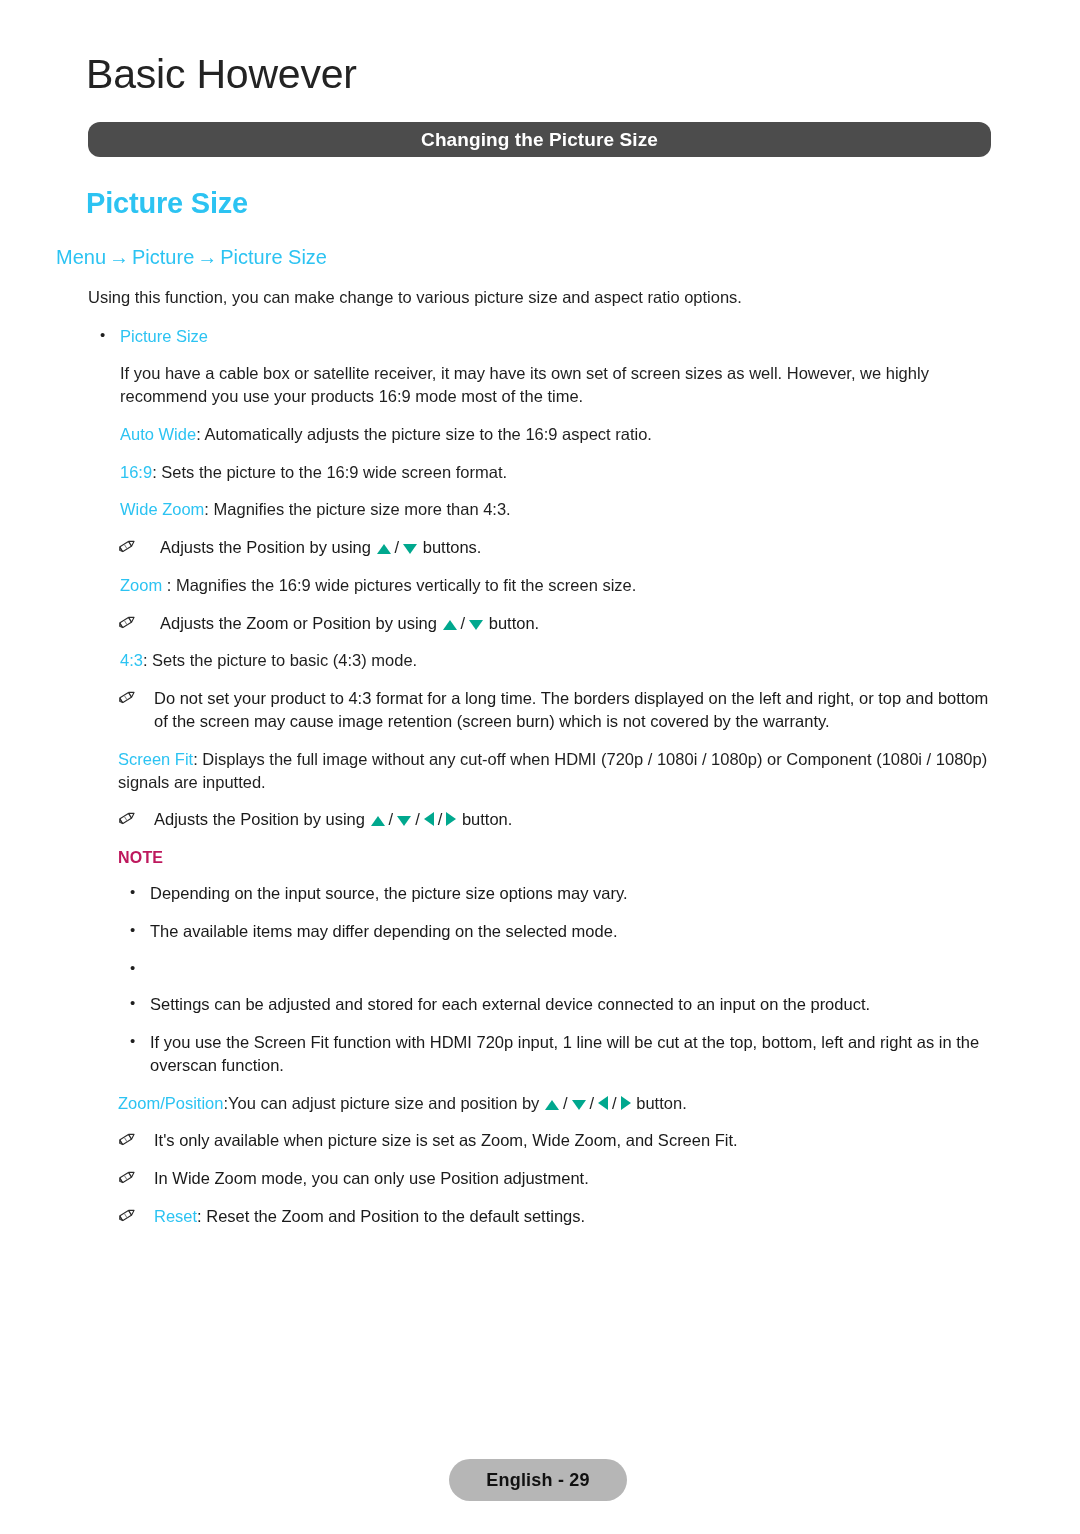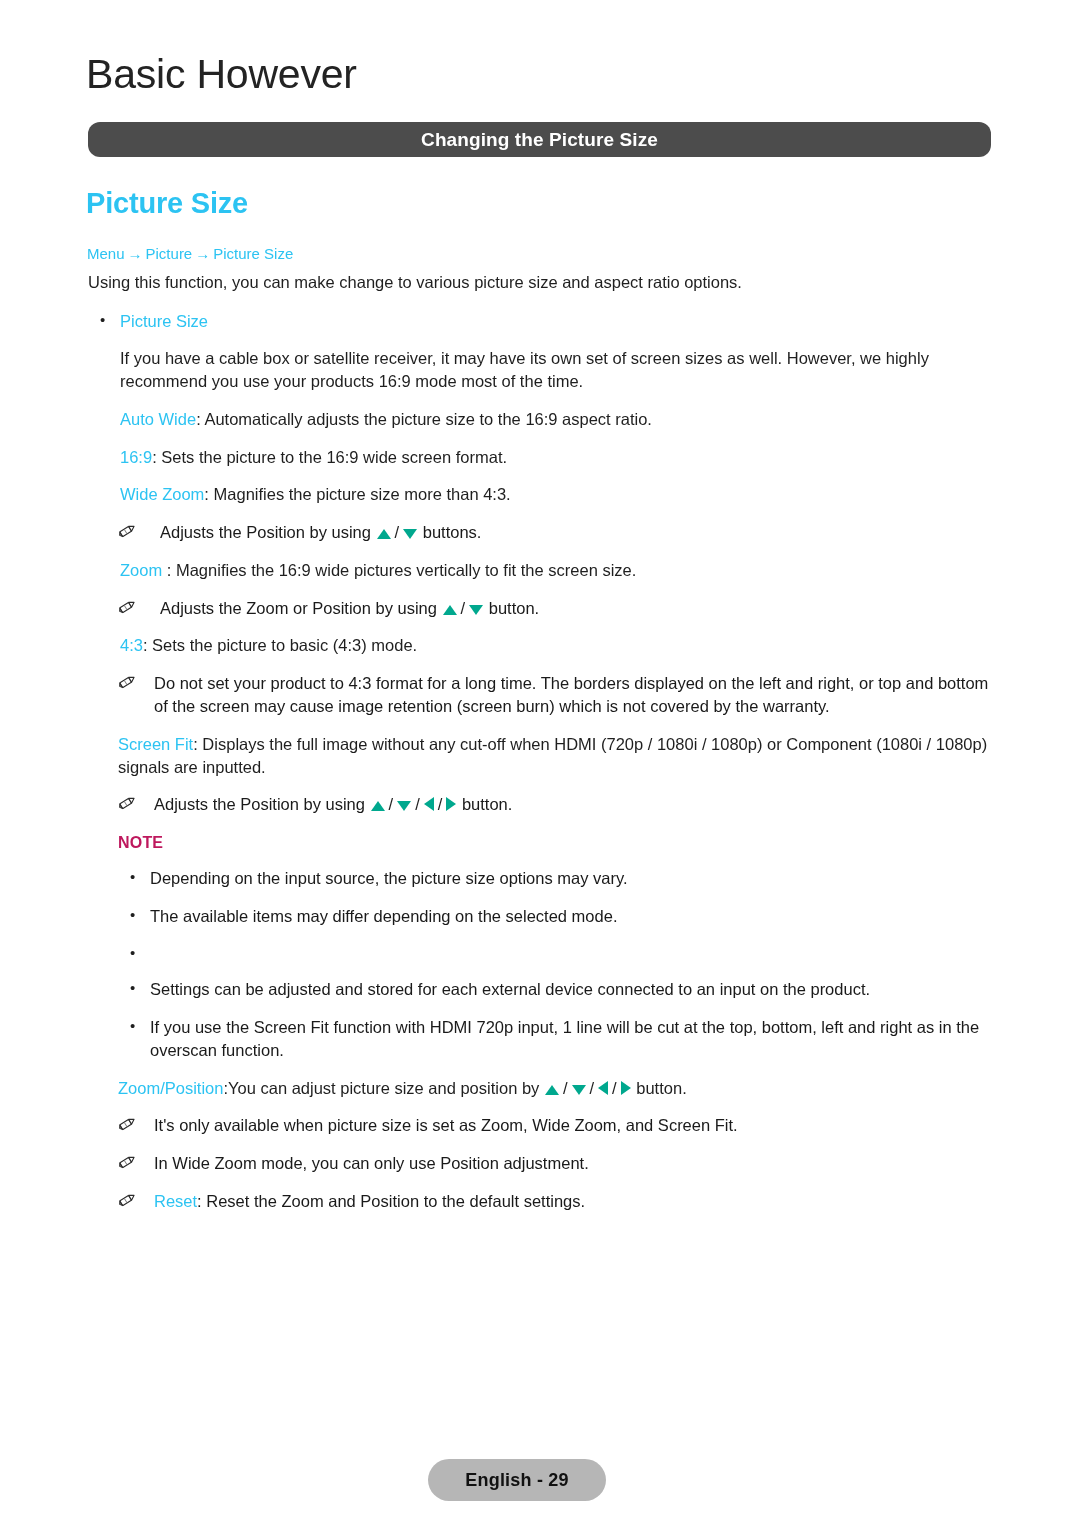--- a/index.html
+++ b/index.html
@@ -63,36 +63,36 @@
   .h1 {
     margin: 0 0 0 86px;
     font-size: 29px;
     font-weight: bold;
     color: #2cc3f2;
     letter-spacing: -0.2px;
     line-height: 1.2;
   }
 
   .breadcrumb {
-    margin: 22px 0 0 87px;
-    font-size: 15px;
+    margin: 22px 0 0 56px;
+    font-size: 20px;
     color: #2cc3f2;
     line-height: 1.4;
   }
   .breadcrumb .arrow {
     color: #2cc3f2;
     padding: 0 3px;
   }
 
   .para {
     font-size: 16.5px;
     line-height: 1.38;
     color: #1f1f1f;
   }
-  .p-l88  { margin: 7px 0 0 88px;  width: 905px; }
+  .p-l88  { margin: 15px 0 0 88px;  width: 905px; }
   .p-l120 { margin: 15px 0 0 120px; width: 872px; }
   .p-l118 { margin: 15px 0 0 118px; width: 874px; }
 
   .bullet-row {
     display: flex;
     align-items: flex-start;
     margin: 16px 0 0 100px;
     font-size: 16.5px;
     line-height: 1.38;
   }
@@ -161,21 +161,21 @@
   }
   .tri-up    { border-left: 7px solid transparent; border-right: 7px solid transparent; border-bottom: 10px solid #00a88e; }
   .tri-down  { border-left: 7px solid transparent; border-right: 7px solid transparent; border-top: 10px solid #00a88e; }
   .tri-left  { border-top: 7px solid transparent; border-bottom: 7px solid transparent; border-right: 10px solid #00a88e; }
   .tri-right { border-top: 7px solid transparent; border-bottom: 7px solid transparent; border-left: 10px solid #00a88e; }
   .sep { padding: 0 3px; color: #1f1f1f; }
 
   
   .footer {
     position: absolute;
-    left: 428px;
+    left: 449px;
     top: 1459px;
     width: 178px;
     height: 42px;
     background: #b6b6b6;
     border-radius: 21px;
     display: flex;
     align-items: center;
     justify-content: center;
   }
   .footer-text {

